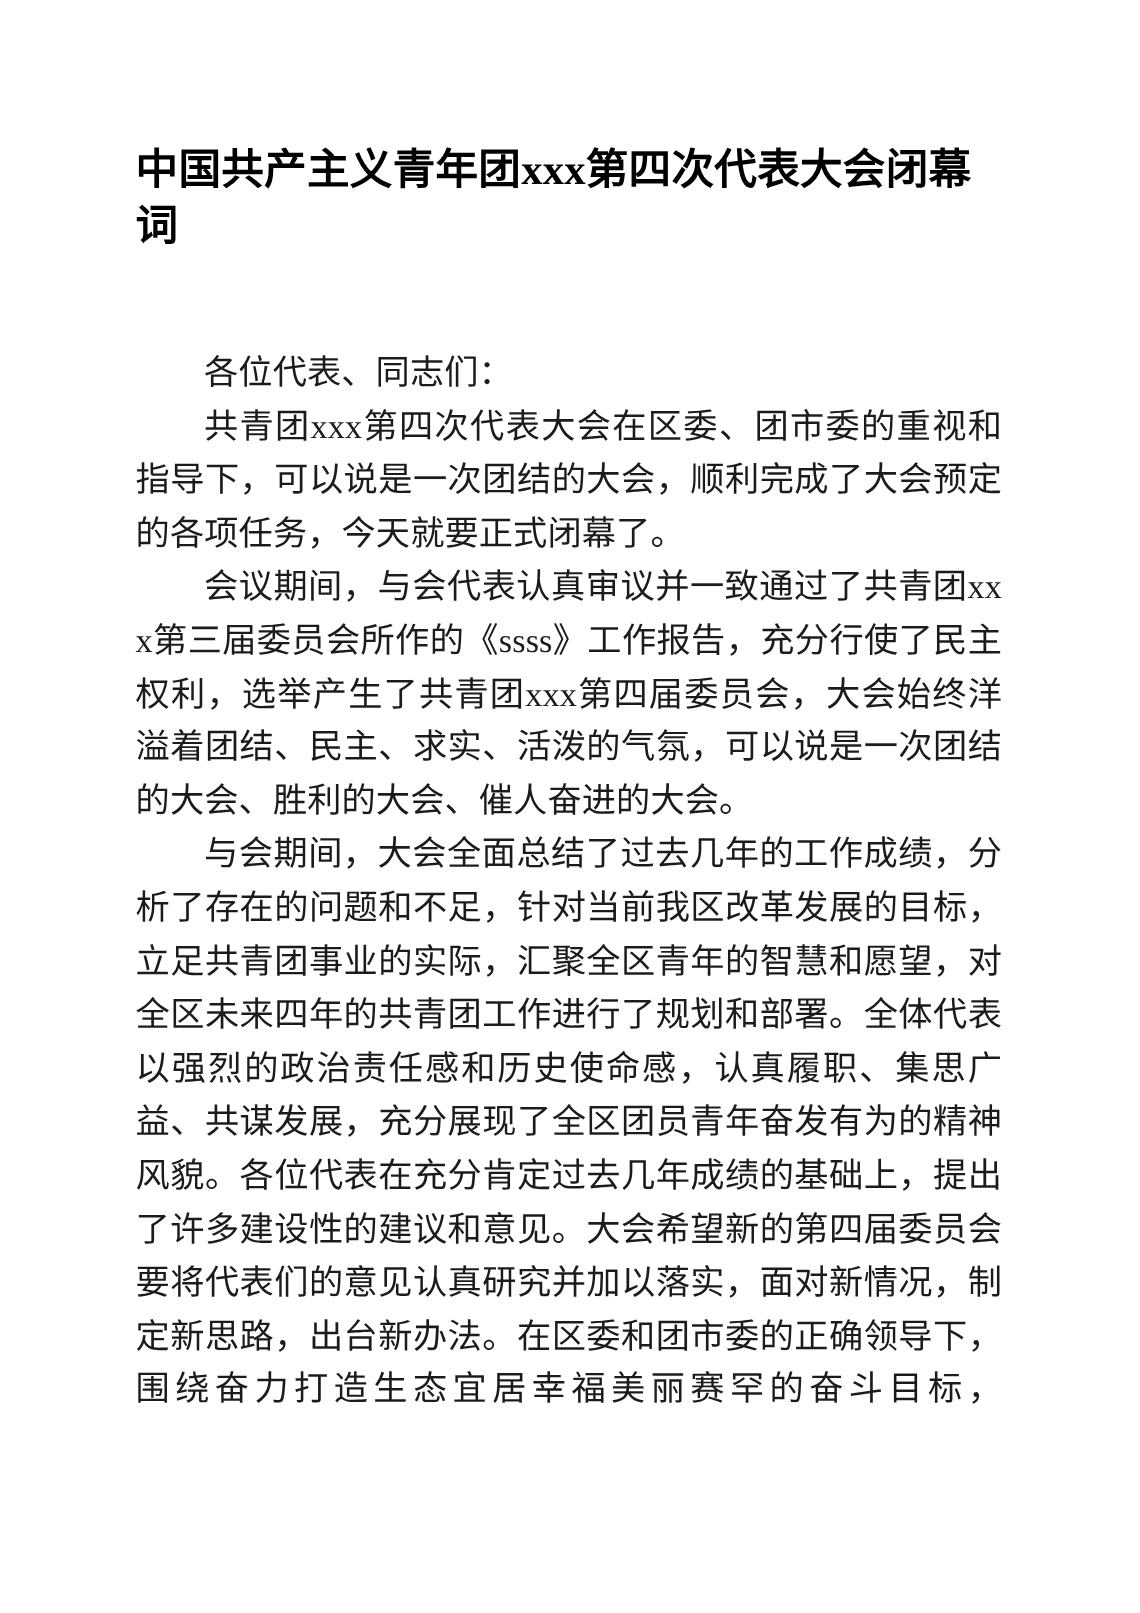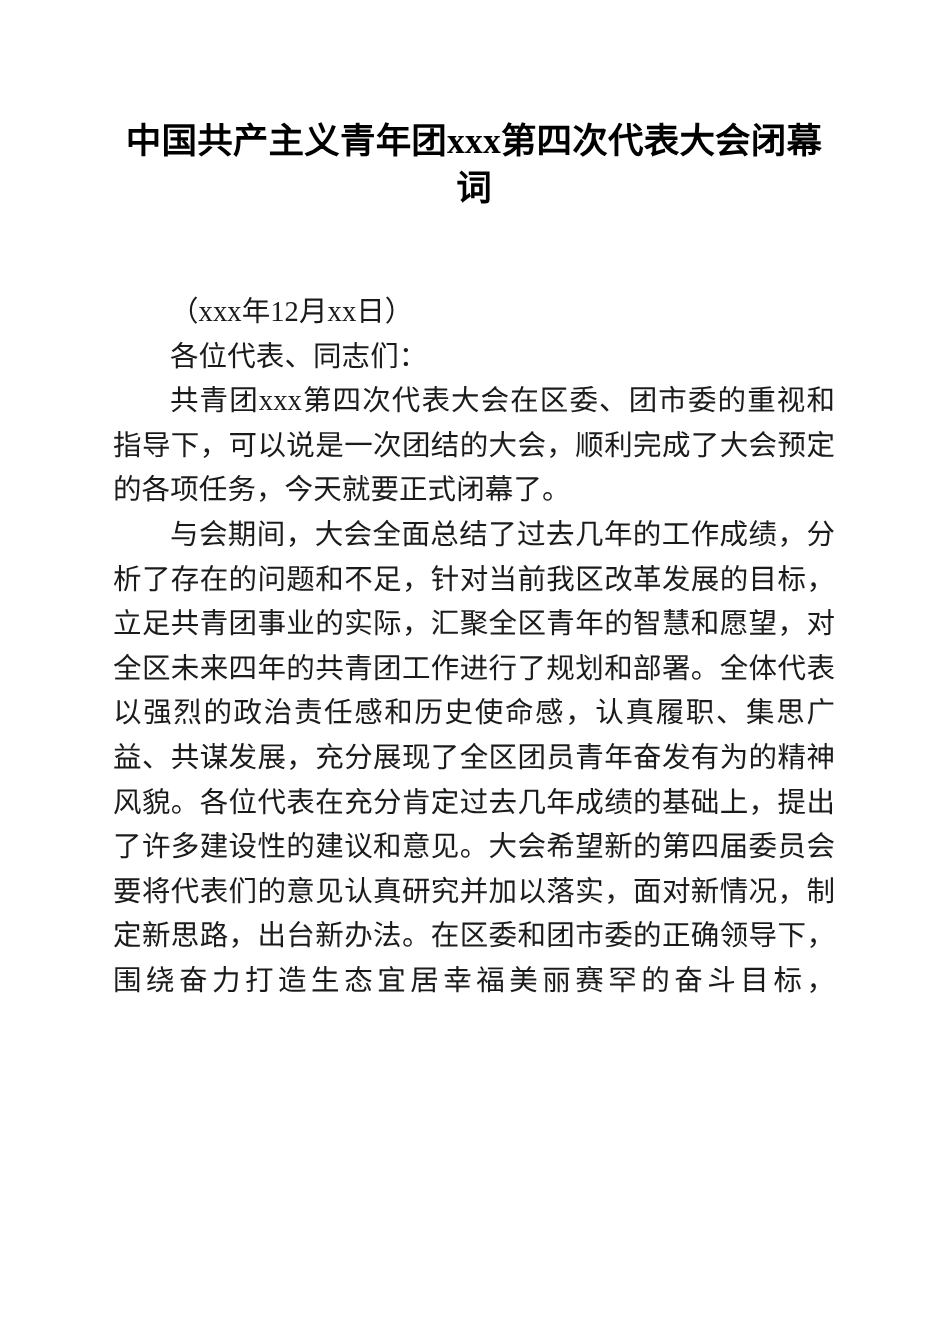--- a/index.html
+++ b/index.html
@@ -34,21 +34,20 @@
     width: 722px;
   }
 
   
   .doc-title {
     font-family: "Liberation Serif", "DejaVu Serif", serif;
     font-weight: 700;
     font-size: 35.5px;
     line-height: 47px;
     letter-spacing: 0.2px;
-    text-align: center;
     color: #000000;
     margin: 0;
     padding: 0;
     word-break: break-all;
   }
 
   
   .title-gap {
     height: 78px;
   }
@@ -90,24 +89,24 @@
 
 <div class="page">
   <div class="content">
 
     <h1 class="doc-title">中国共产主义青年团xxx第四次代表大会闭幕词</h1>
 
     <div class="title-gap"></div>
 
     <div class="body-block">
 
-      <p class="para indent-date">（xxx年12月xx日）</p>
 
       <p class="para indent-date">各位代表、同志们：</p>
 
       <p class="para indent2">共青团xxx第四次代表大会在区委、团市委的重视和指导下，可以说是一次团结的大会，顺利完成了大会预定的各项任务，今天就要正式闭幕了。</p>
 
+      <p class="para indent2">会议期间，与会代表认真审议并一致通过了共青团xxx第三届委员会所作的《ssss》工作报告，充分行使了民主权利，选举产生了共青团xxx第四届委员会，大会始终洋溢着团结、民主、求实、活泼的气氛，可以说是一次团结的大会、胜利的大会、催人奋进的大会。</p>
 
       <p class="para indent2 clipped">与会期间，大会全面总结了过去几年的工作成绩，分析了存在的问题和不足，针对当前我区改革发展的目标，立足共青团事业的实际，汇聚全区青年的智慧和愿望，对全区未来四年的共青团工作进行了规划和部署。全体代表以强烈的政治责任感和历史使命感，认真履职、集思广益、共谋发展，充分展现了全区团员青年奋发有为的精神风貌。各位代表在充分肯定过去几年成绩的基础上，提出了许多建设性的建议和意见。大会希望新的第四届委员会要将代表们的意见认真研究并加以落实，面对新情况，制定新思路，出台新办法。在区委和团市委的正确领导下，围绕奋力打造生态宜居幸福美丽赛罕的奋斗目标，</p>
 
     </div>
   </div>
 </div>
 
 </body></html>

